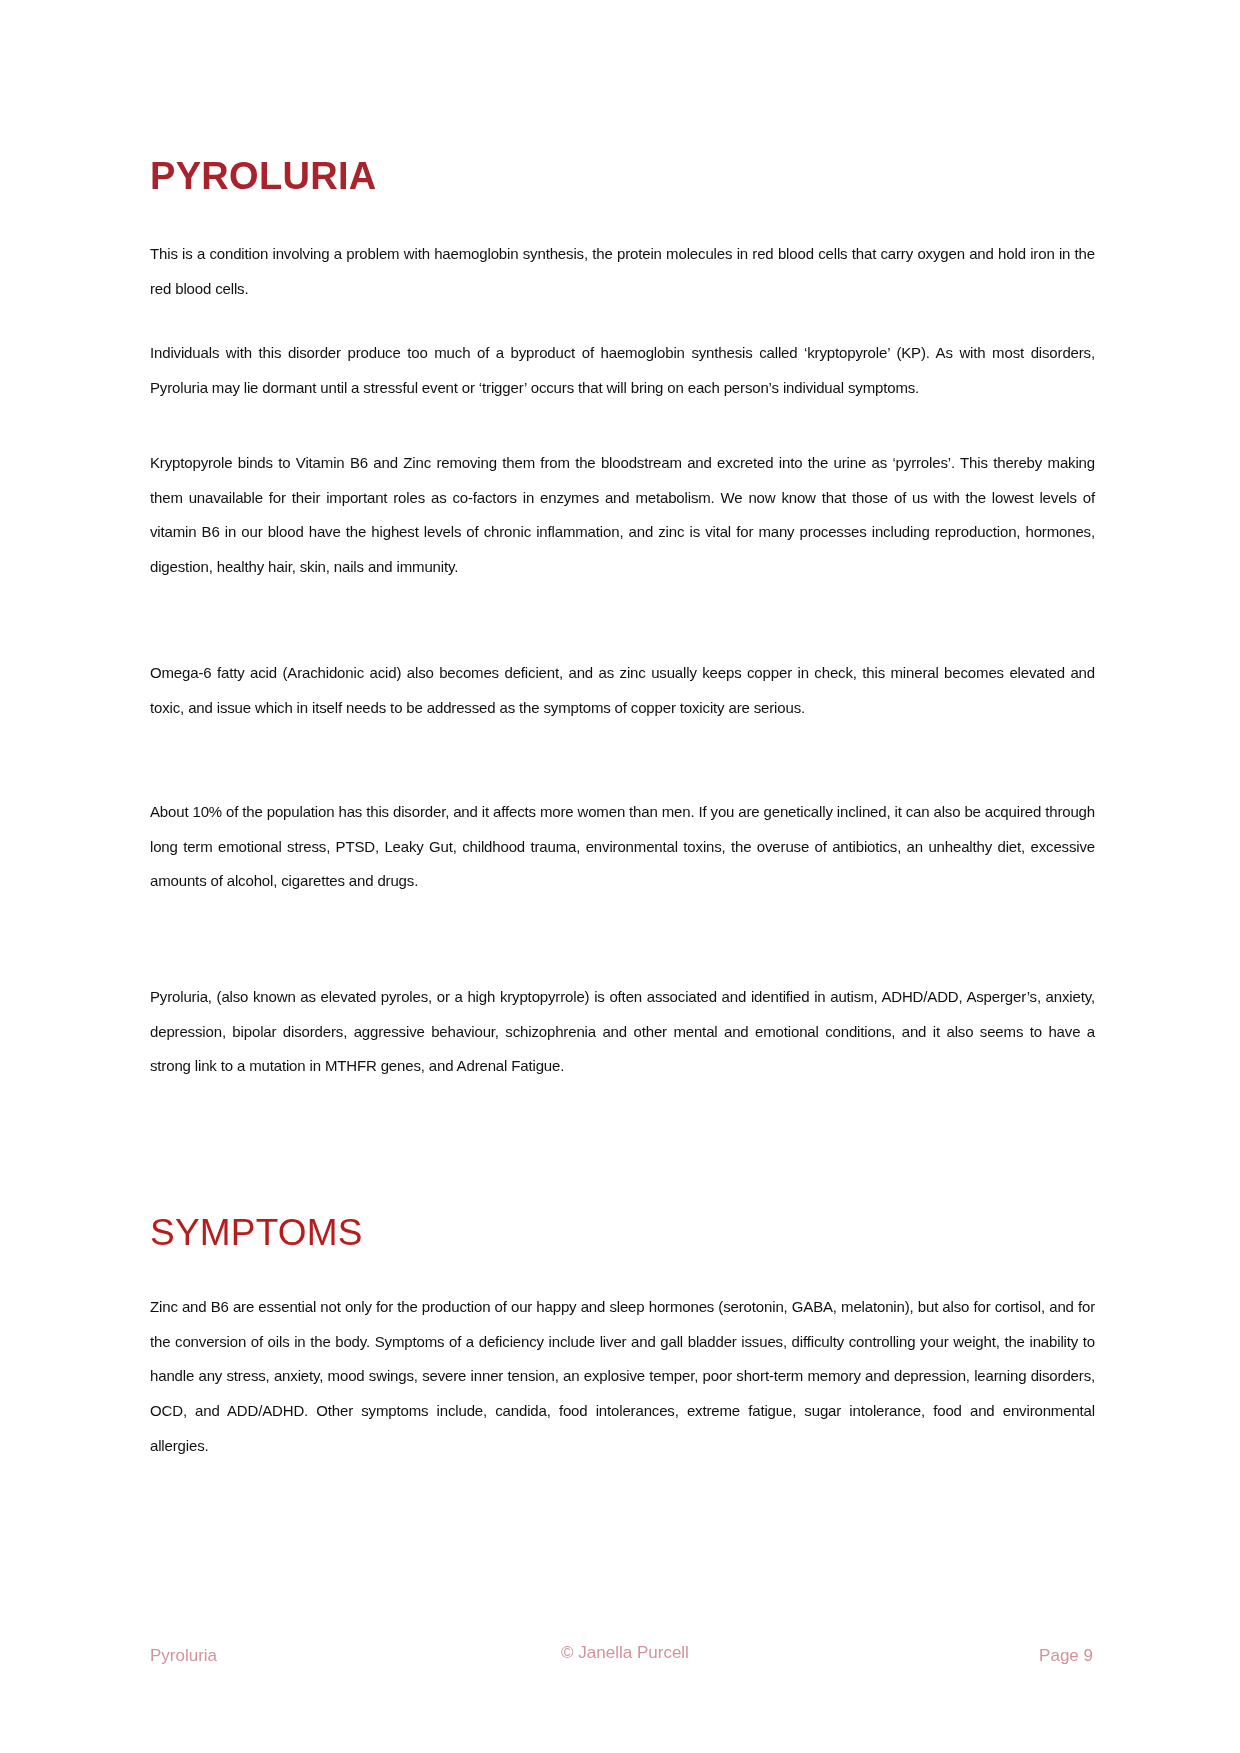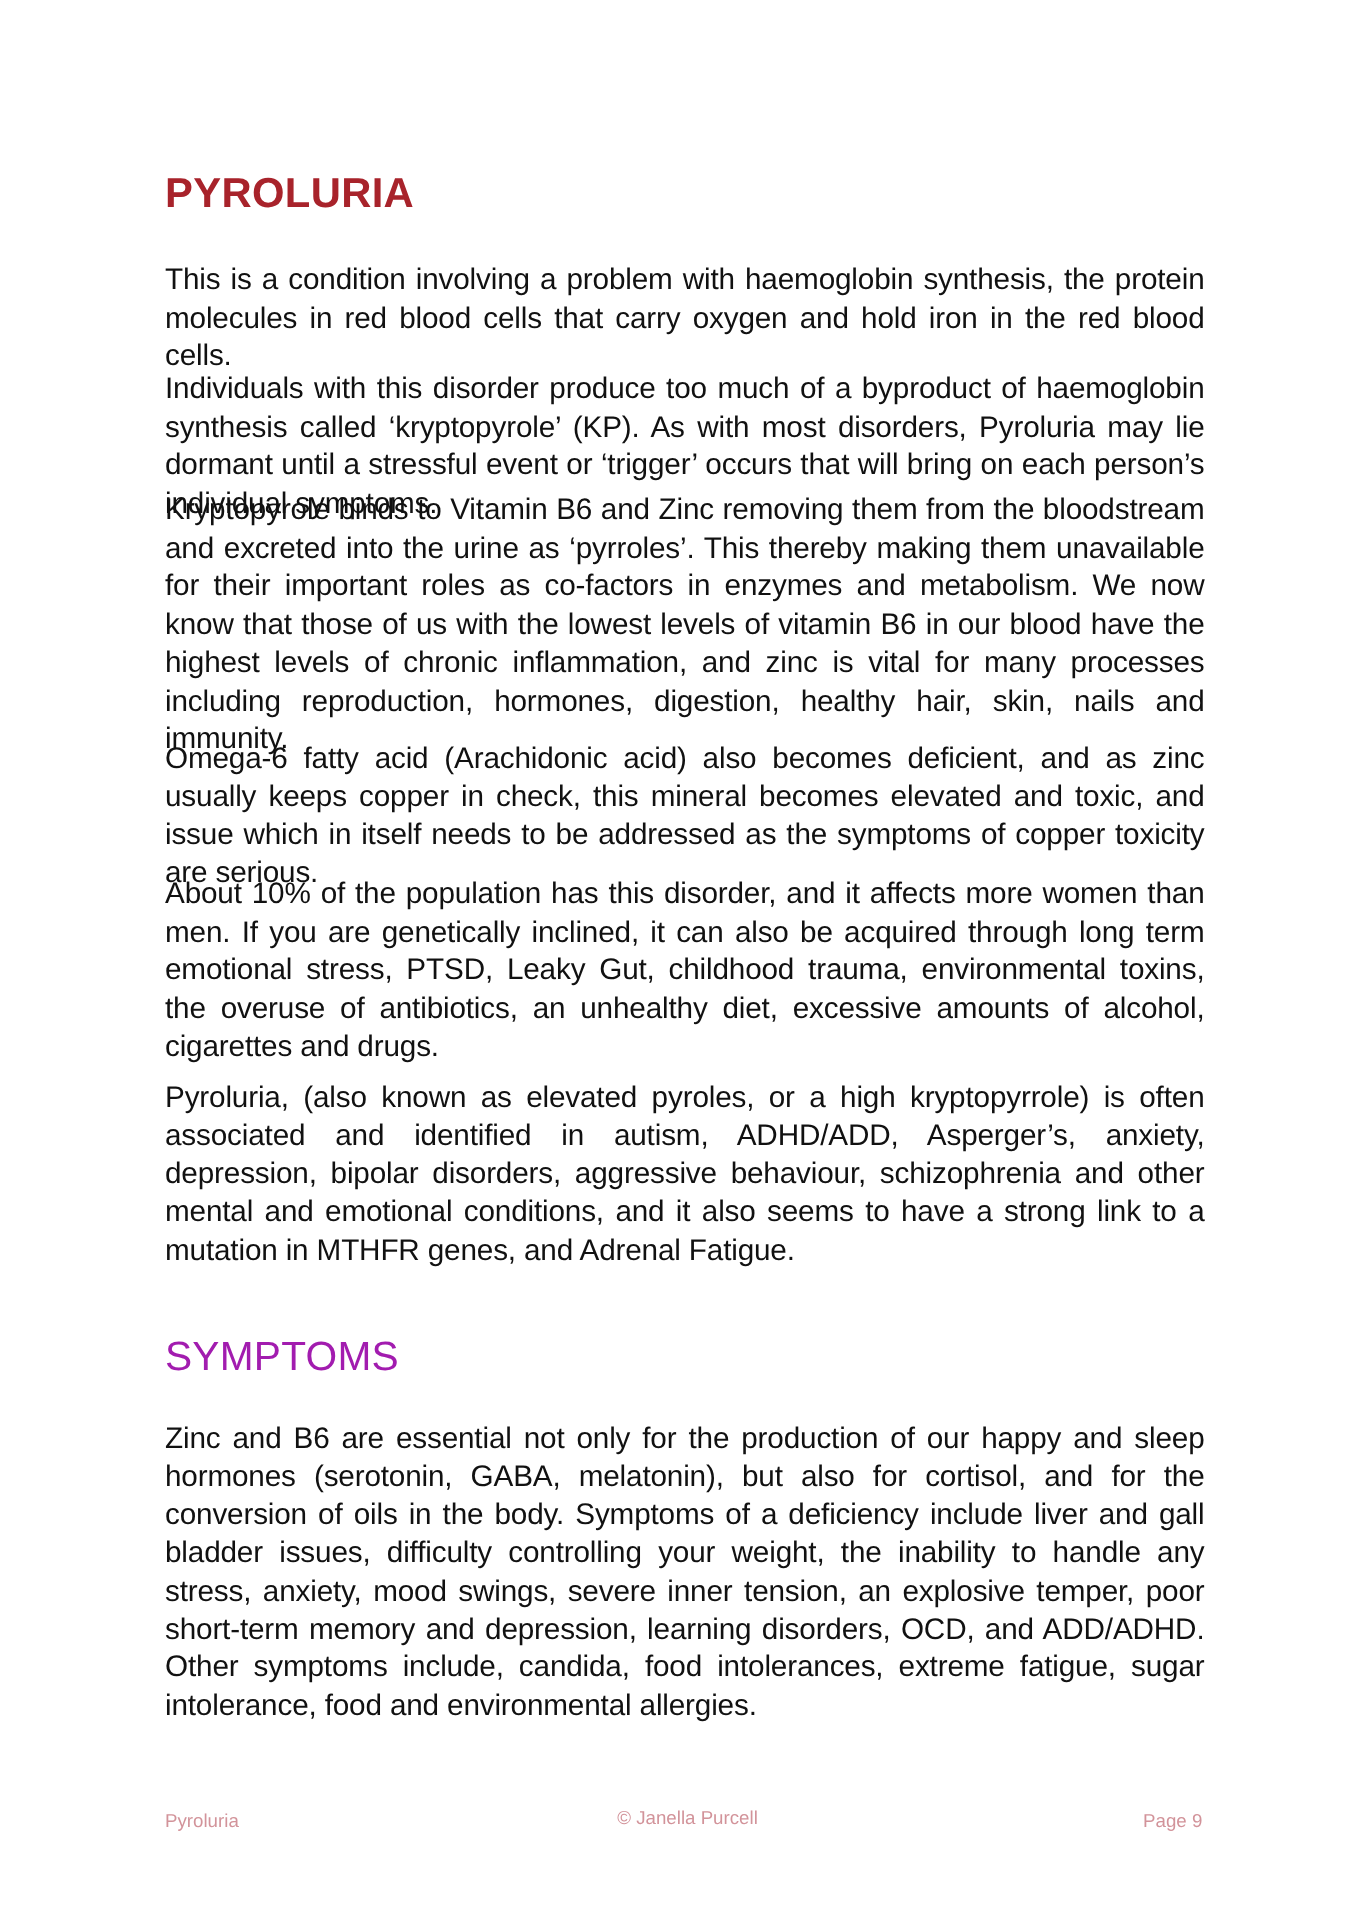--- a/index.html
+++ b/index.html
@@ -2,38 +2,38 @@
 <html><head>
   <meta charset="utf-8">
   <style>
     html, body { margin: 0; padding: 0; background: #ffffff; }
     body { width: 1240px; height: 1753px; position: relative; overflow: hidden;
            font-family: "Liberation Sans", "DejaVu Sans", sans-serif; color: #111111; }
     .page { position: absolute; left: 150px; width: 945px; top: 0; }
     .title { position: absolute; left: 0; top: 154px; margin: 0;
              font-size: 38px; font-weight: bold; color: #A8232B; letter-spacing: 0.3px; line-height: 44px; }
     .h2 { position: absolute; left: 0; margin: 0; font-size: 37px; font-weight: normal;
-          color: #a21caf; line-height: 44px; letter-spacing: 0.2px; }
-    .para { position: absolute; left: 0; width: 945px; margin: 0; font-size: 27px; line-height: 34.7px;
+          color: #b91c1c; line-height: 44px; letter-spacing: 0.2px; }
+    .para { position: absolute; left: 0; width: 945px; margin: 0; font-size: 15px; line-height: 34.7px;
             text-align: justify; text-align-last: left; letter-spacing: -0.15px; }
     .footer { position: absolute; top: 1644px; font-size: 17px; color: #D2939A; line-height: 20px; }
     .f-left { left: 150px; top: 1646px; }
     .f-center { left: 0; width: 1250px; text-align: center; top: 1643px; }
     .f-right { right: 147px; top: 1646px; }
   </style>
 </head>
 <body>
 
 <div class="page">
   <h1 class="title">PYROLURIA</h1>
 
   <p class="para" style="top:237px;">This is a condition involving a problem with haemoglobin synthesis, the protein molecules in red blood cells that carry oxygen and hold iron in the red blood cells.</p>
   <p class="para" style="top:336px;">Individuals with this disorder produce too much of a byproduct of haemoglobin synthesis called ‘kryptopyrole’ (KP). As with most disorders, Pyroluria may lie dormant until a stressful event or ‘trigger’ occurs that will bring on each person’s individual symptoms.</p>
   <p class="para" style="top:446px;">Kryptopyrole binds to Vitamin B6 and Zinc removing them from the bloodstream and excreted into the urine as ‘pyrroles’. This thereby making them unavailable for their important roles as co-factors in enzymes and metabolism.  We now know that those of us with the lowest levels of vitamin B6 in our blood have the highest levels of chronic inflammation, and zinc is vital for many processes including reproduction, hormones, digestion, healthy hair, skin, nails and immunity.</p>
-  <p class="para" style="top:672px;">Omega-6 fatty acid (Arachidonic acid) also becomes deficient, and as zinc usually keeps copper in check, this mineral becomes elevated and toxic, and issue which in itself needs to be addressed as the symptoms of copper toxicity are serious.</p>
+  <p class="para" style="top:656px;">Omega-6 fatty acid (Arachidonic acid) also becomes deficient, and as zinc usually keeps copper in check, this mineral becomes elevated and toxic, and issue which in itself needs to be addressed as the symptoms of copper toxicity are serious.</p>
   <p class="para" style="top:795px;">About 10% of the population has this disorder, and it affects more women than men. If you are genetically inclined, it can also be acquired through long term emotional stress, PTSD, Leaky Gut, childhood trauma, environmental toxins, the overuse of antibiotics, an unhealthy diet, excessive amounts of alcohol, cigarettes and drugs.</p>
   <p class="para" style="top:980px;">Pyroluria, (also known as elevated pyroles, or a high kryptopyrrole) is often associated and identified in autism, ADHD/ADD, Asperger’s, anxiety, depression, bipolar disorders, aggressive behaviour, schizophrenia and other mental and emotional conditions, and it also seems to have a strong link to a mutation in MTHFR genes, and Adrenal Fatigue.</p>
 
   <h2 class="h2" style="top:1211px;">SYMPTOMS</h2>
 
   <p class="para" style="top:1290px;">Zinc and B6 are essential not only for the production of our happy and sleep hormones (serotonin, GABA, melatonin), but also for cortisol, and for the conversion of oils in the body. Symptoms of a deficiency include liver and gall bladder issues, difficulty controlling your weight, the inability to handle any stress, anxiety, mood swings, severe inner tension, an explosive temper, poor short-term memory and depression, learning disorders, OCD, and ADD/ADHD. Other symptoms include, candida, food intolerances, extreme fatigue, sugar intolerance, food and environmental allergies.</p>
 </div>
 
 <div class="footer f-left">Pyroluria</div>
 <div class="footer f-center">© Janella Purcell</div>

